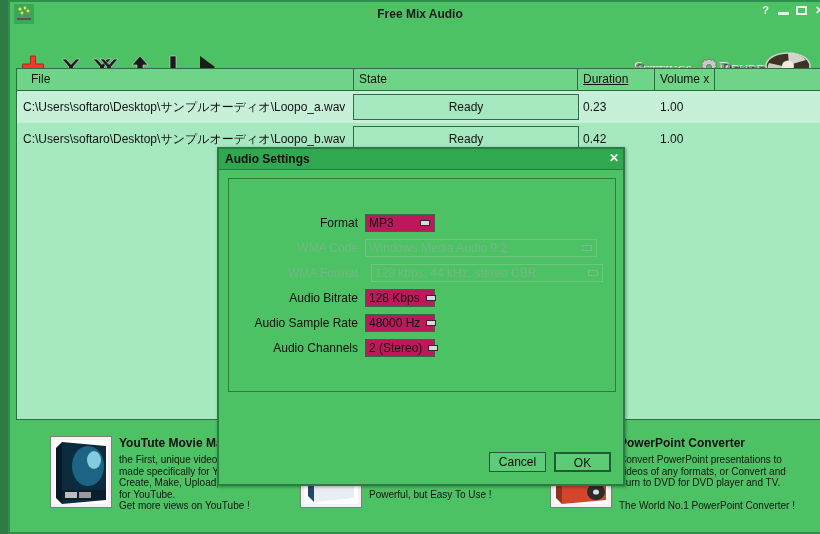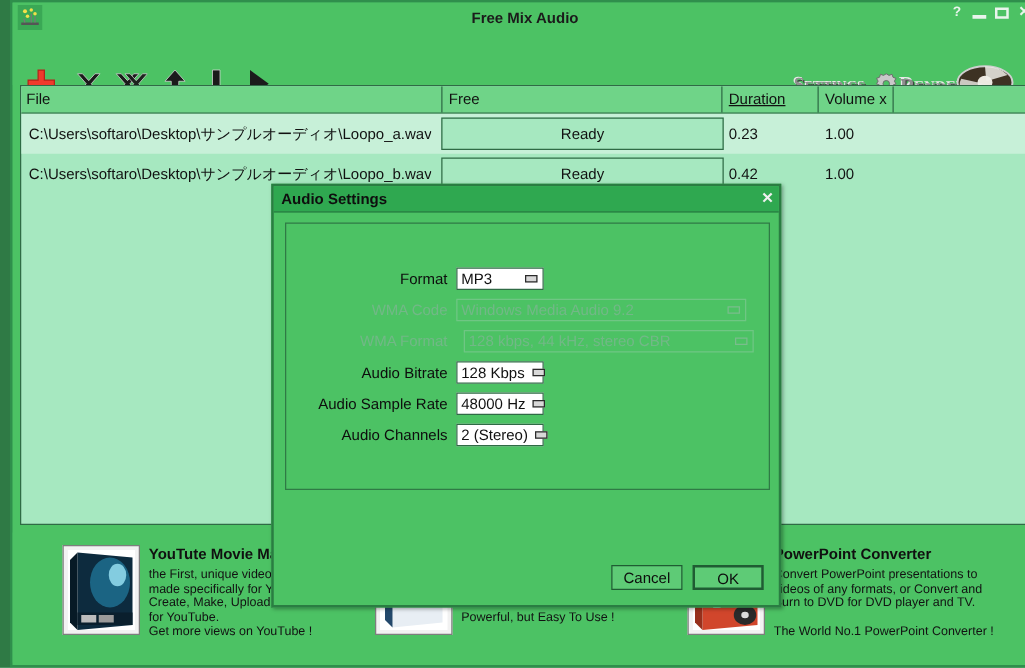--- a/index.html
+++ b/index.html
@@ -147,21 +147,21 @@
     height: 21px;
     line-height: 21px;
     font-size: 12px;
     color: #111;
     padding-left: 5px;
     box-sizing: border-box;
     border-left: 1px solid #2f6b45;
     cursor: pointer;
     white-space: nowrap;
   }
-  .col-head:first-child { border-left: none; padding-left: 4px; }
+  .col-head:first-child { border-left: none; padding-left: 14px; }
 
   .list-row {
     position: absolute;
     left: 0;
     width: 806px;
     height: 32px;
   }
   .row-alt { background: #c7f0d8; }
   .cell-file {
     position: absolute;
@@ -301,21 +301,21 @@
     text-align: right;
     font-size: 12px;
     color: #0d0d0d;
     padding-right: 7px;
     box-sizing: border-box;
     white-space: nowrap;
   }
   .form-label.disabled { color: #72b887; }
   .combo {
     height: 18px;
-    background: #ffffff;
+    background: #be185d;
     border: 1px solid #2f6b45;
     box-sizing: border-box;
     display: flex;
     align-items: center;
     font-size: 12px;
     padding-left: 3px;
     cursor: pointer;
     position: relative;
   }
   .combo.disabled {
@@ -441,21 +441,21 @@
         <path d="M8 21 a22 13 0 0 1 -1 -10 l18 4 z" fill="#efeee8" opacity="0.8"></path>
         <path d="M30 26 a22 13 0 0 1 -16 -3 l12 -8 z" fill="#efeee8" opacity="0.8"></path>
         <path d="M2 28 q18 6 42 -2" stroke="#b8a86f" stroke-width="2" fill="none"></path>
       </svg>
     </div>
   </div>
 
   <div id="file-list">
     <div id="list-header">
       <div class="col-head" style="left:0px;   width:336px;">File</div>
-      <div class="col-head" style="left:336px; width:224px;">Free</div>
+      <div class="col-head" style="left:336px; width:224px;">State</div>
       <div class="col-head" style="left:560px; width:77px;text-decoration:underline;">Duration</div>
       <div class="col-head" style="left:637px; width:60px;">Volume x</div>
       <div class="col-head" style="left:697px; width:109px;"></div>
     </div>
 
     <div class="list-row row-alt" style="top:22px;">
       <div class="cell-file">C:\Users\softaro\Desktop\サンプルオーディオ\Loopo_a.wav</div>
       <div class="cell-state">Ready</div>
       <div class="cell-duration">0.23</div>
       <div class="cell-volume">1.00</div>

